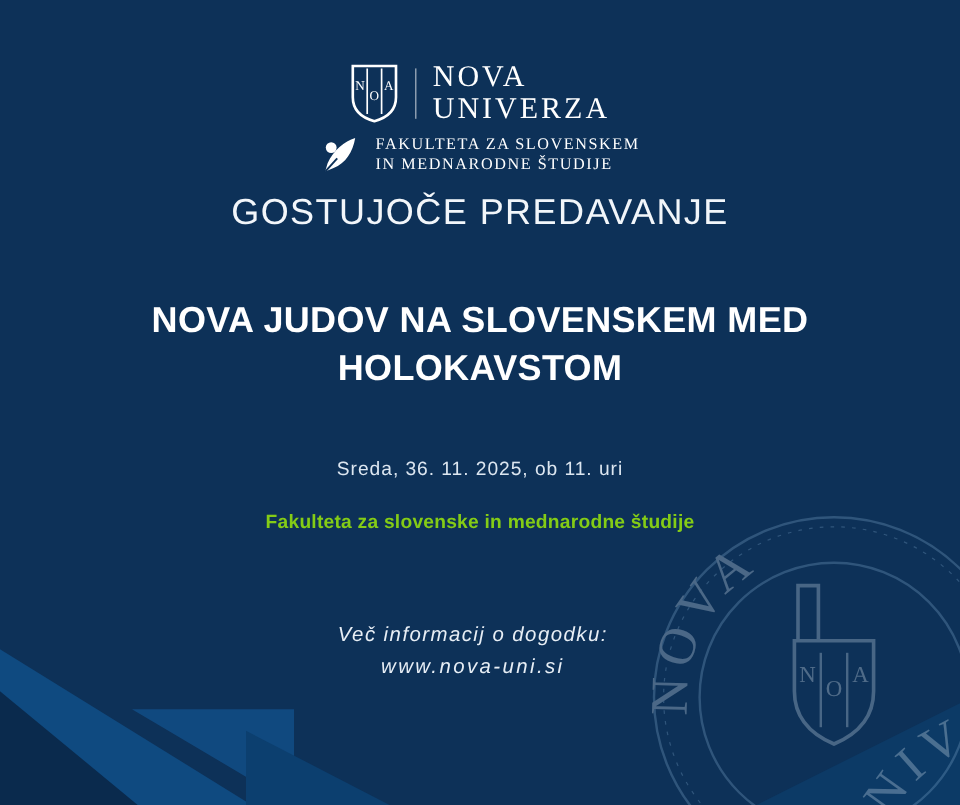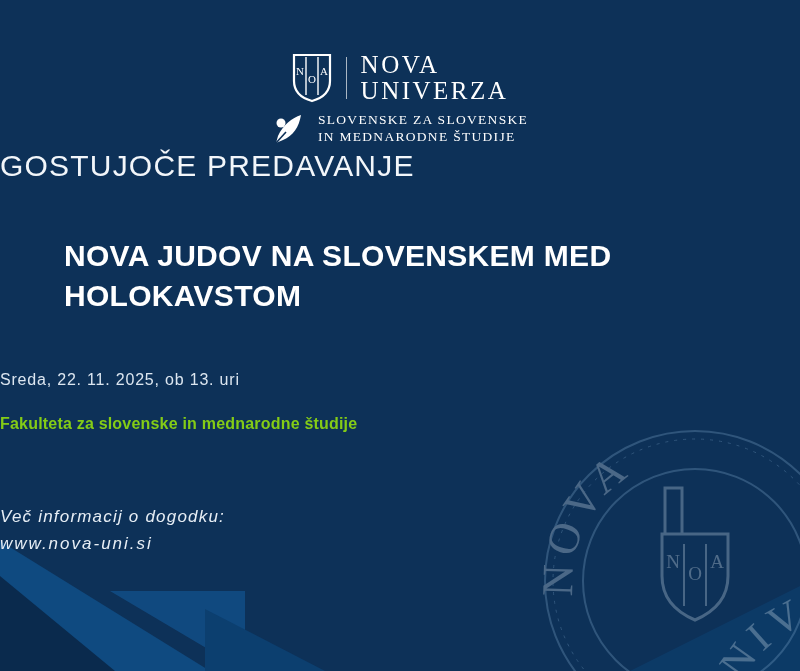--- a/index.html
+++ b/index.html
@@ -144,23 +144,24 @@
     font-family: "Liberation Serif", serif;
     font-size: 13.5px;
     letter-spacing: 1.3px;
     line-height: 1.25;
     text-align: left;
   }
 
   
   .content {
     position: absolute;
-    top: 148px;
+    top: 160px;
     left: 0;
     right: 0;
+    text-align: center;
     color: #ffffff;
   }
   .kicker {
     font-size: 30px;
     letter-spacing: 1.2px;
     font-weight: 400;
     margin: 0;
     line-height: 1.2;
     color: #f2f6fa;
   }
@@ -259,30 +260,30 @@
     </div>
     <div class="faculty-row">
       <span class="quill">
         <svg viewBox="0 0 34 34">
           <path d="M29 3 C20 6 11 13 6 24 L4 31 L11 28 C21 24 27 15 29 3 Z" fill="#ffffff"></path>
           <path d="M4 31 L14 20" stroke="#0d3158" stroke-width="1.6"></path>
           <circle cx="9" cy="11" r="4.5" fill="#ffffff"></circle>
         </svg>
       </span>
       <span class="faculty-words">
-        <span>SLOVENSKE ZA SLOVENSKE</span><br>
+        <span>FAKULTETA ZA SLOVENSKEM</span><br>
         <span>IN MEDNARODNE ŠTUDIJE</span>
       </span>
     </div>
   </div>
 
   <div class="content">
     <p class="kicker">GOSTUJOČE PREDAVANJE</p>
     <h1 class="title">NOVA JUDOV NA SLOVENSKEM MED HOLOKAVSTOM</h1>
-    <p class="datetime">Sreda, 22. 11. 2025, ob 13. uri</p>
+    <p class="datetime">Sreda, 36. 11. 2025, ob 11. uri</p>
     <p class="venue">Fakulteta za slovenske in mednarodne študije</p>
     <p class="info">
       <span>Več informacij o dogodku:</span>
       <span class="url">www.nova-uni.si</span>
     </p>
   </div>
 
 </div>
 
 </body></html>

